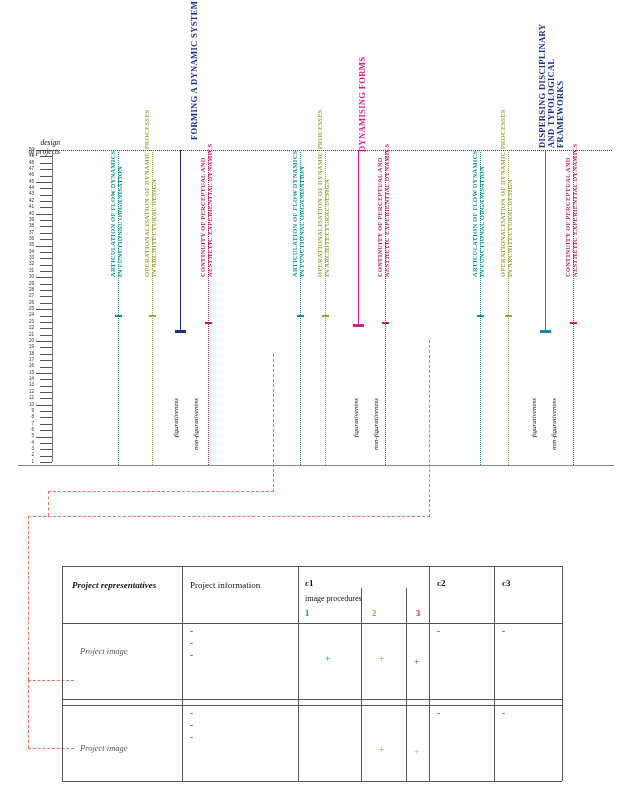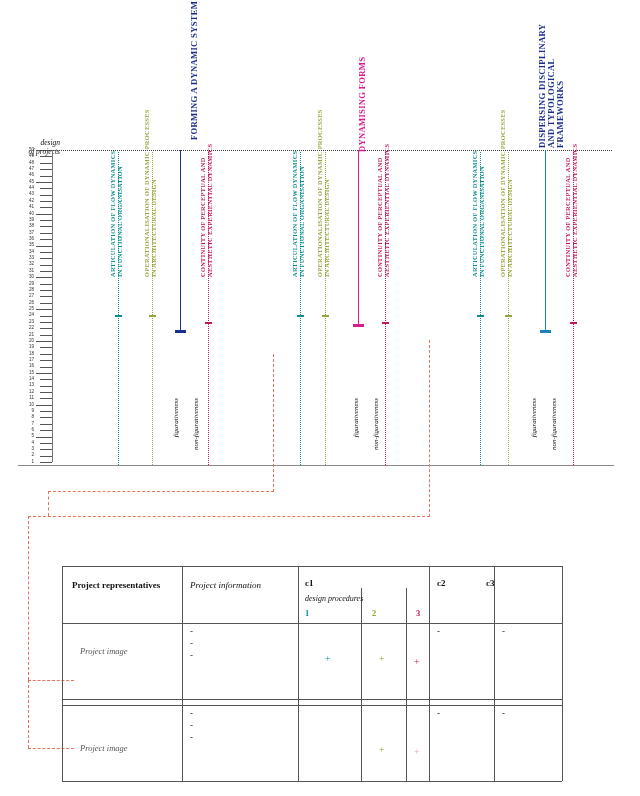--- a/index.html
+++ b/index.html
@@ -102,22 +102,22 @@
     position:absolute;
     left:62px;top:566px;width:548px;height:222px;
   }
   .tline{position:absolute;background:#555;}
   .th{
     position:absolute;
     font-size:9px;
     color:#111;
     font-family:"Liberation Serif", serif;
   }
-  .th.it{font-style:italic;}
-  .th.bi{font-weight:bold;}
+  .th.it{}
+  .th.bi{font-style:italic;font-weight:bold;}
   .cellnum{
     position:absolute;
     font-size:8.5px;
     font-weight:bold;
     font-family:"Liberation Serif", serif;
   }
   .dash{
     position:absolute;
     font-size:9px;color:#111;
   }
@@ -353,23 +353,23 @@
     <div class="tline" style="left:236px;top:0px;width:1px;height:215px;"></div>
     <div class="tline" style="left:299px;top:22px;width:1px;height:193px;"></div>
     <div class="tline" style="left:344px;top:22px;width:1px;height:193px;"></div>
     <div class="tline" style="left:367px;top:0px;width:1px;height:215px;"></div>
     <div class="tline" style="left:432px;top:0px;width:1px;height:215px;"></div>
     <div class="tline" style="left:500px;top:0px;width:1px;height:215px;"></div>
 
     <div class="th bi" style="left:10px;top:14px;">Project representatives</div>
     <div class="th it" style="left:128px;top:14px;">Project information</div>
     <div class="th" style="left:243px;top:12px;font-weight:bold;">c1</div>
-    <div class="th it" style="left:243px;top:28px;font-size:8px;">design procedures</div>
+    <div class="th it" style="left:243px;top:28px;font-size:8px;">image procedures</div>
     <div class="th" style="left:375px;top:12px;font-weight:bold;">c2</div>
-    <div class="th" style="left:424px;top:12px;font-weight:bold;">c3</div>
+    <div class="th" style="left:440px;top:12px;font-weight:bold;">c3</div>
 
     <div class="cellnum" style="left: 243px; top: 42px; color: rgb(15, 143, 143);">1</div>
     <div class="cellnum" style="left: 310px; top: 42px; color: rgb(154, 163, 60);">2</div>
     <div class="cellnum" style="left: 354px; top: 42px; color: rgb(194, 24, 91);">3</div>
 
     <div class="projimg" style="left:18px;top:80px;">Project image</div>
     <div class="dash" style="left:128px;top:60px;">-</div>
     <div class="dash" style="left:128px;top:72px;">-</div>
     <div class="dash" style="left:128px;top:84px;">-</div>
     <div class="plus" style="left: 263px; top: 87px; color: rgb(15, 143, 143);">+</div>

